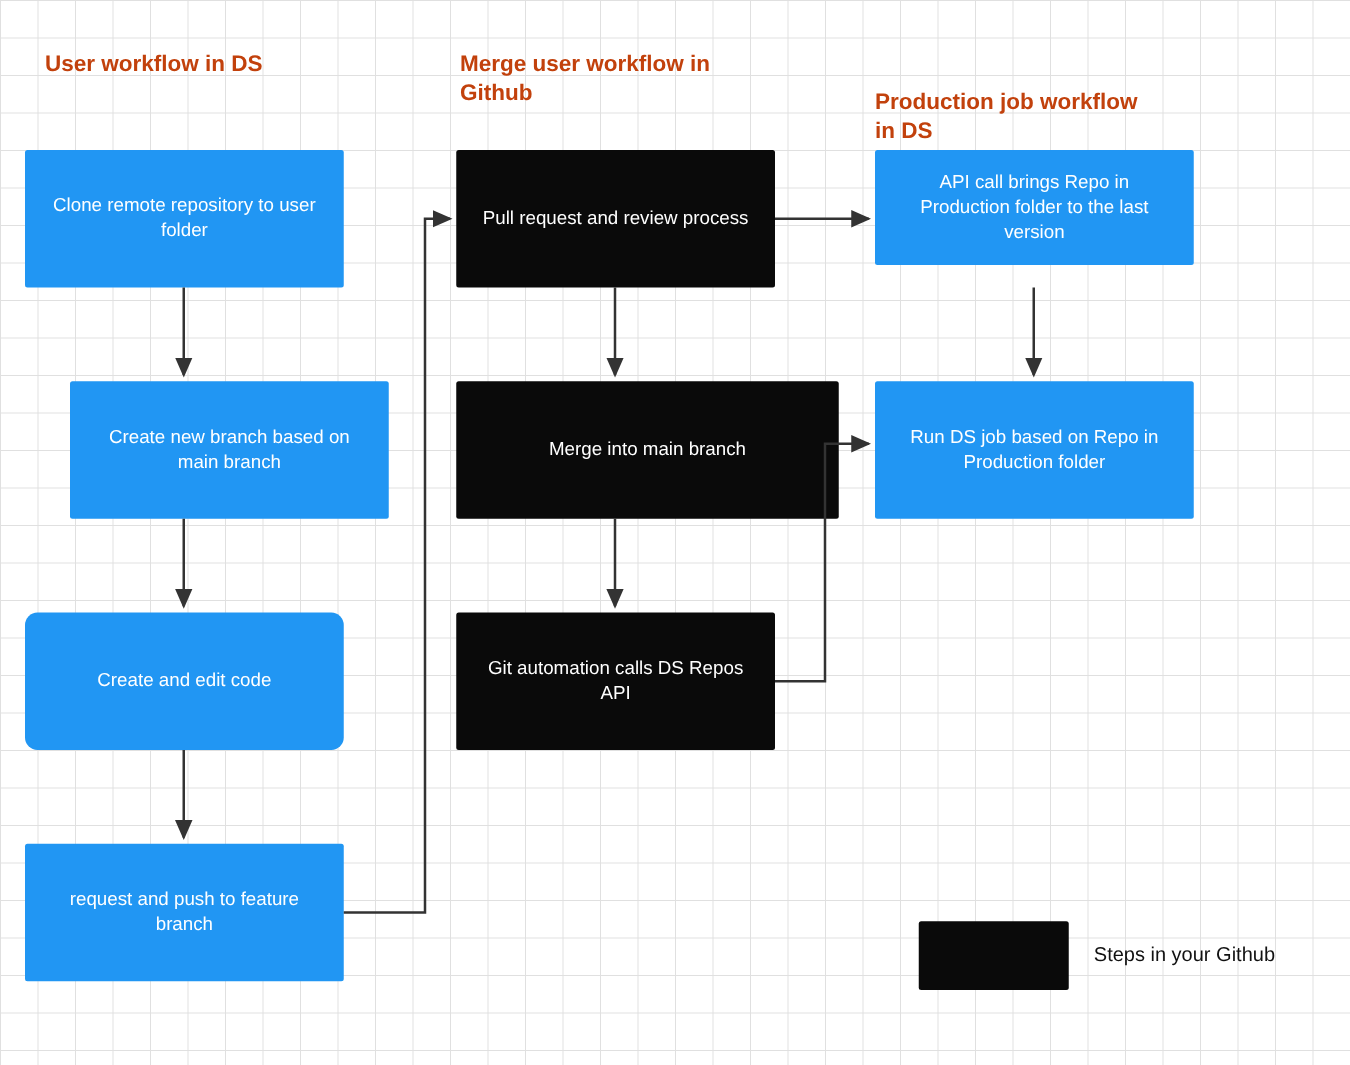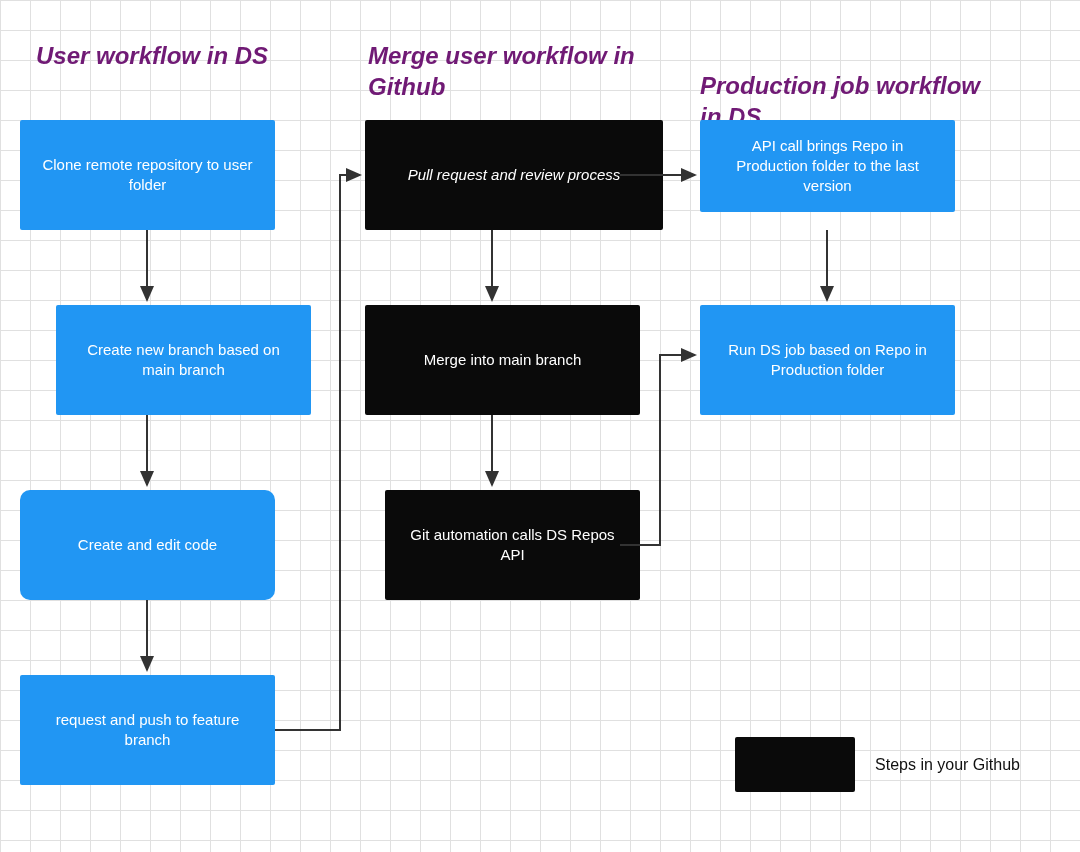--- a/index.html
+++ b/index.html
@@ -27,25 +27,24 @@
     .content {
       position: absolute;
       top: 0; left: 0; right: 0; bottom: 0;
       z-index: 1;
     }
 
     
     .col-header {
       position: absolute;
       top: 40px;
-      font-size: 24px;
+      font-size: 18px;
       font-weight: 600;
-      color: #701a75;
+      color: #c2410c;
       line-height: 1.3;
-      font-style: italic;
     }
 
     
     .box {
       position: absolute;
       display: flex;
       align-items: center;
       justify-content: center;
       text-align: center;
       font-size: 15px;
@@ -120,27 +119,27 @@
   <div class="box box-blue" style="top:305px;left:20px;width:255px;height:110px;margin-left:36px;">
     <span>Create new branch based on main branch</span>
   </div>
   <div class="box box-blue" style="top:490px;left:20px;width:255px;height:110px;border-radius:10px;">
     <span>Create and edit code</span>
   </div>
   <div class="box box-blue" style="top:675px;left:20px;width:255px;height:110px;">
     <span>request and push to feature branch</span>
   </div>
 
-  <div class="box box-black" style="top:120px;left:365px;width:298px;height:110px;font-style:italic;">
+  <div class="box box-black" style="top:120px;left:365px;width:255px;height:110px;">
     <span>Pull request and review process</span>
   </div>
-  <div class="box box-black" style="top:305px;left:365px;width:275px;height:110px;">
+  <div class="box box-black" style="top:305px;left:365px;width:306px;height:110px;">
     <span>Merge into main branch</span>
   </div>
-  <div class="box box-black" style="top:490px;left:365px;width:255px;height:110px;margin-left:20px;">
+  <div class="box box-black" style="top:490px;left:365px;width:255px;height:110px;">
     <span>Git automation calls DS Repos API</span>
   </div>
 
   <div class="box box-blue" style="top:120px;left:700px;width:255px;height:92px;">
     <span>API call brings Repo in Production folder to the last version</span>
   </div>
   <div class="box box-blue" style="top:305px;left:700px;width:255px;height:110px;">
     <span>Run DS job based on Repo in Production folder</span>
   </div>
 

